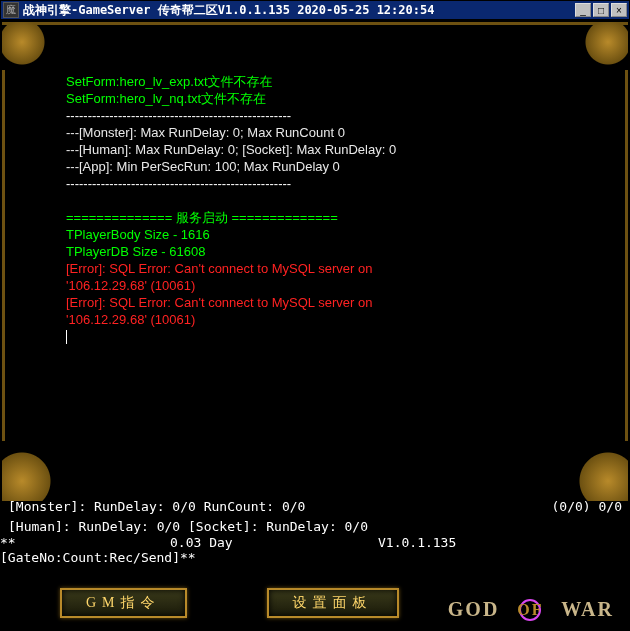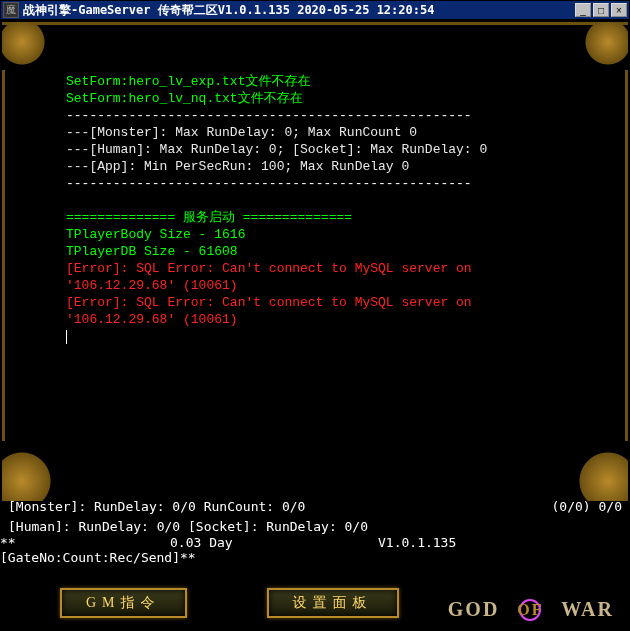--- a/index.html
+++ b/index.html
@@ -69,21 +69,21 @@
     left:2px; top:50px; bottom:190px; width:3px; background:#6d5111;
   }
   .ornate-side-r {
     right:2px; top:50px; bottom:190px; width:3px; background:#6d5111;
   }
   .console {
     position: absolute;
     top: 30px; left: 60px; right: 60px;
     bottom: 190px;
     padding: 6px;
-    font-family: Liberation Mono, monospace;
+    font-family: Liberation Sans, sans-serif;
     font-size: 13px;
     line-height: 17px;
     color: #fff;
     overflow: hidden;
     white-space: pre-wrap;
   }
   .c-green { color: #00ff00; }
   .c-white { color: #e8e8e8; }
   .c-red   { color: #ff2222; }
   .sep { color:#fff; letter-spacing:0; }

